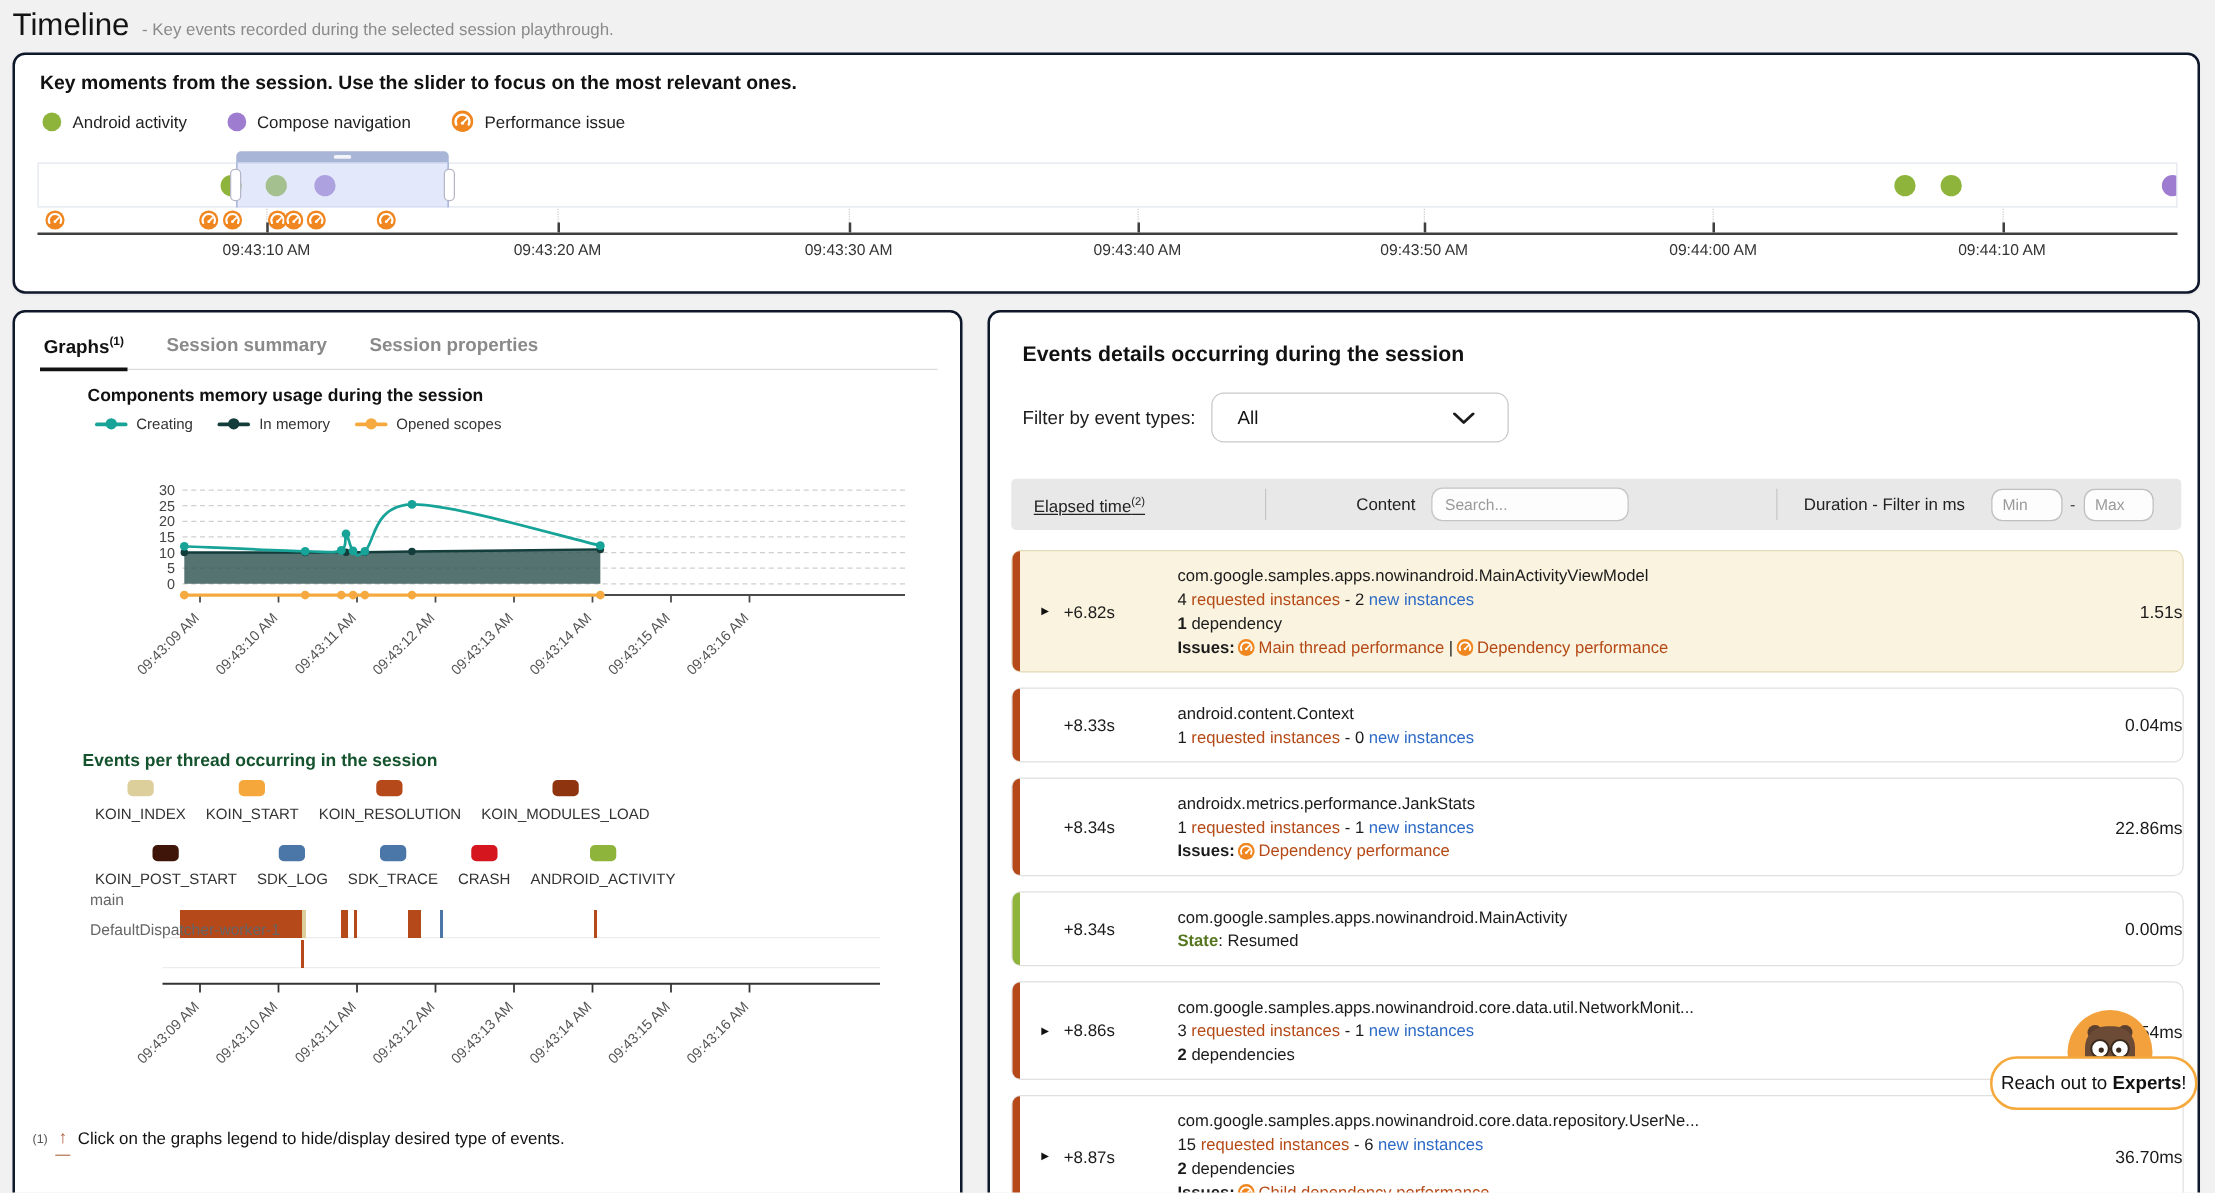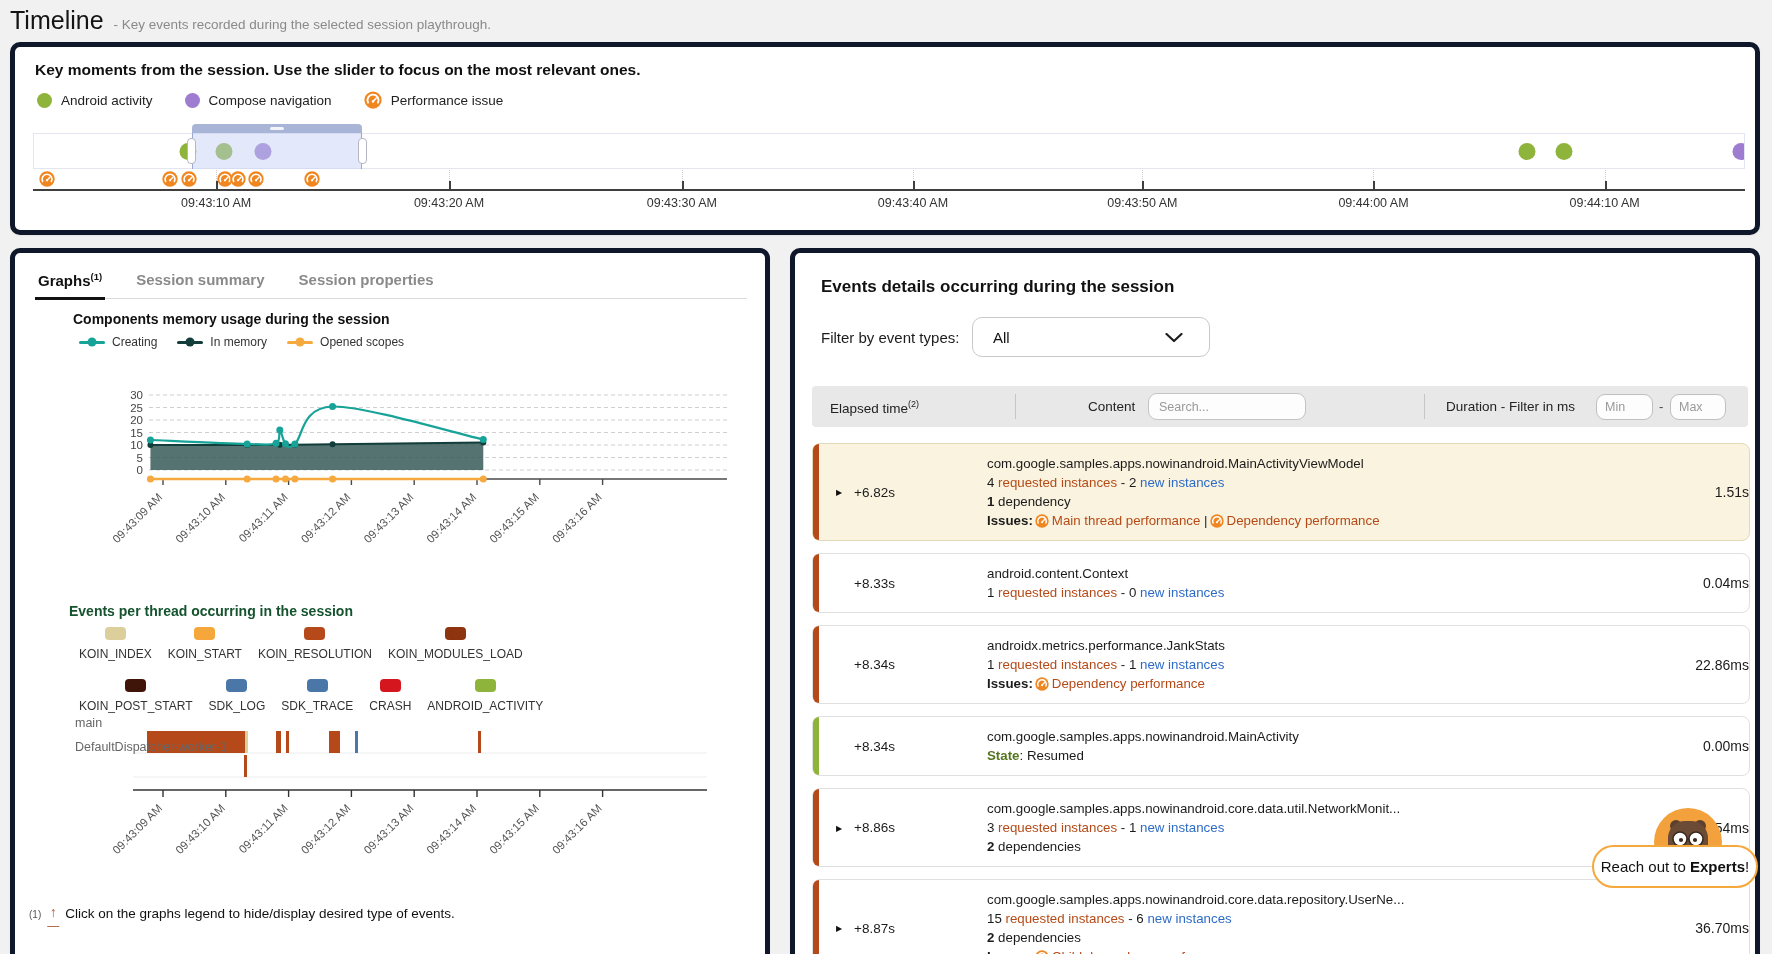--- a/index.html
+++ b/index.html
@@ -1,18 +1,18 @@
 <!DOCTYPE html>
 <html><head>
 <meta charset="utf-8">
 <style>
   * { box-sizing: border-box; margin: 0; padding: 0; }
   html,body { width:1772px; height:954px; overflow:hidden; background:#f1f1f1;
     font-family:"Liberation Sans", sans-serif; color:#1c1c1c; position:relative; }
-  .card { position:absolute; background:#fff; border:5px solid #0f172a; border-radius:10px;
+  .card { position:absolute; background:#fff; border:2px solid #0f172a; border-radius:10px;
     box-shadow:0 1px 2px rgba(0,0,0,0.05); }
   
   #page-header { position:absolute; left:10px; top:6px; display:flex; align-items:baseline; gap:10px; }
   #page-title { font-size:25px; font-weight:500; color:#141414; }
   #page-subtitle { font-size:13.5px; color:#8a8a8a; }
   
   #top-card { left:10px; top:42px; width:1750px; height:193px; }
   #km-heading { position:absolute; left:20px; top:14px; font-size:15.5px; font-weight:bold; color:#111; }
   #km-legend { position:absolute; left:22px; top:44px; display:flex; gap:32px; align-items:center; }
   .km-item { display:flex; align-items:center; gap:9px; font-size:13.5px; color:#222; }
@@ -75,40 +75,40 @@
   #filter-label { position:absolute; left:26px; top:76px; font-size:15px; color:#1c1c1c;text-align:center; }
   #filter-dd { position:absolute; left:177px; top:64px; width:238px; height:40px; border:1px solid #c9c9c9;
     border-radius:10px; background:#fff; display:flex; align-items:center; cursor:pointer; }
   #filter-value { margin-left:20px; font-size:15px; color:#111; }
   #filter-chevron { position:absolute; right:26px; top:15px; }
   
   #thead { position:absolute; left:17px; top:133px; width:936px; height:41px; background:#e8e8e8;
     border-radius:4px; }
   #thead .hlabel { position:absolute; font-size:13.5px; color:#222; top:13px; }
   #thead .hlabel sup { font-size:9px; }
-  #h-elapsed { left:18px; } #h-content { left:276px; } #h-duration { left:634px; }
+  #h-elapsed { left:18px;text-decoration:underline; } #h-content { left:276px; } #h-duration { left:634px; }
   .vdiv { position:absolute; top:8px; width:1px; height:25px; background:#c6c6c6; }
   #vdiv1 { left:203px; } #vdiv2 { left:612px; }
   #search-input { position:absolute; left:336px; top:7px; width:158px; height:27px; border:1px solid #c4c4c4;
     border-radius:9px; padding:0 10px; font-size:12.5px; font-family:inherit; background:#fdfdfd; }
   .mini-input { position:absolute; top:8px; height:26px; border:1px solid #bfbfbf; border-radius:9px;
     padding:0 8px; font-size:12.5px; font-family:inherit; background:#fdfdfd; }
   #min-input { left:784px; width:57px; } #max-input { left:858px; width:56px; }
   #range-dash { position:absolute; left:847px; top:13px; font-size:13px; color:#444; }
   input::placeholder { color:#9a9a9a; }
   
   #rows { position:absolute; left:17px; top:190px; width:938px; }
   .row { position:relative; display:grid; grid-template-columns:132px 1fr 320px; align-items:center;
     border:1px solid #e0e0e0; border-radius:8px; background:#fff; margin-bottom:12px; padding:10px 0;
     cursor:pointer; }
   .row.hl { background:#faf3df; border-color:#e4d9b6; }
   .accent { position:absolute; left:0px; top:0px; bottom:0px; width:6px; border-radius:7px 0 0 7px; }
   .cell-elapsed { position:relative; padding-left:41px; font-size:13.5px; color:#1b1b1b; }
   .arrow { position:absolute; left:23px; top:50%; transform:translateY(-50%); font-size:8px; color:#111; }
-  .cell-content { font-size:13.3px; color:#1b1b1b;margin-left:42px; }
+  .cell-content { font-size:13.3px; color:#1b1b1b; }
   .line { line-height:19px; }
   .lnk-orange { color:#b54a17; } .lnk-blue { color:#2e6bc6; }
   .state-label { color:#55761f; }
   .gauge-sm svg { width:14px; height:14px; vertical-align:-2.5px; margin:0 3px 0 2px; }
   .cell-duration { text-align:right; font-size:14px; color:#1b1b1b; }
   
   #expert-avatar { position:absolute; left:1654px; top:808px; width:68px; height:68px; border-radius:50%;
     background:#f2a13c; z-index:30; overflow:hidden; }
   #expert-pill { position:absolute; left:1592px; top:845px; width:166px; height:43px; background:#fff;
     border:2px solid #f5a83c; border-radius:22px; z-index:31; display:flex; align-items:center;

